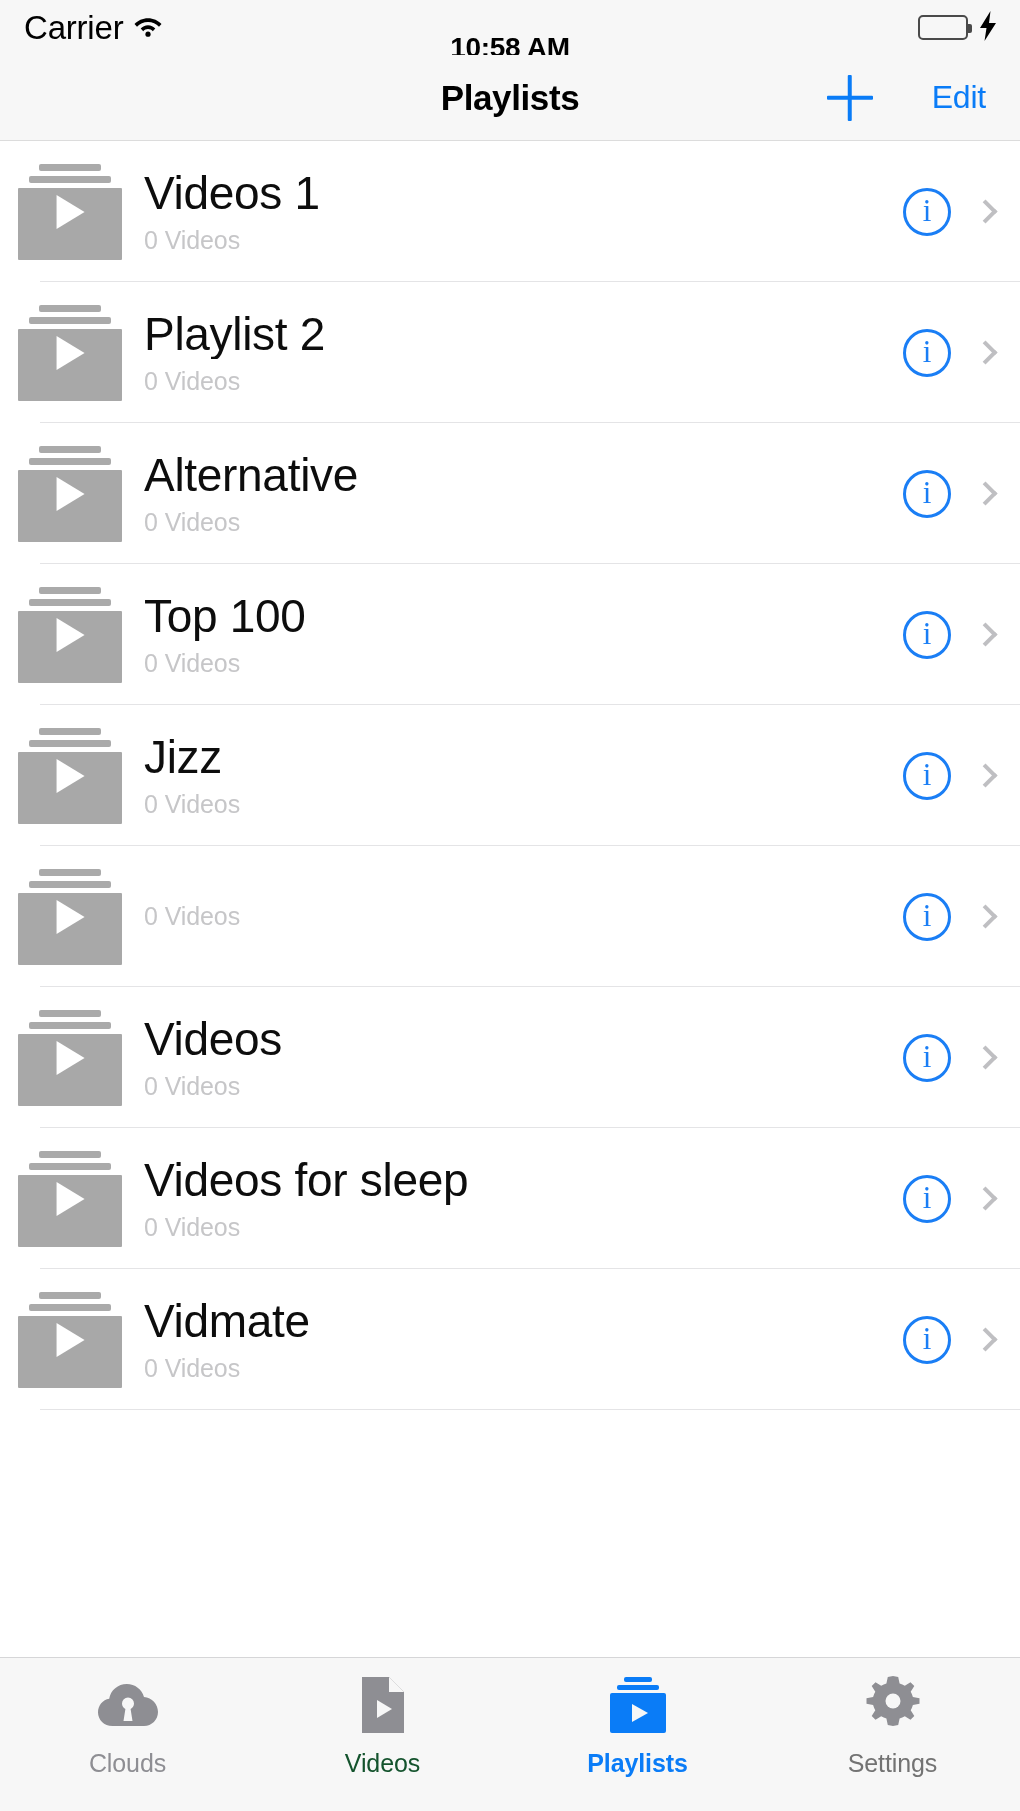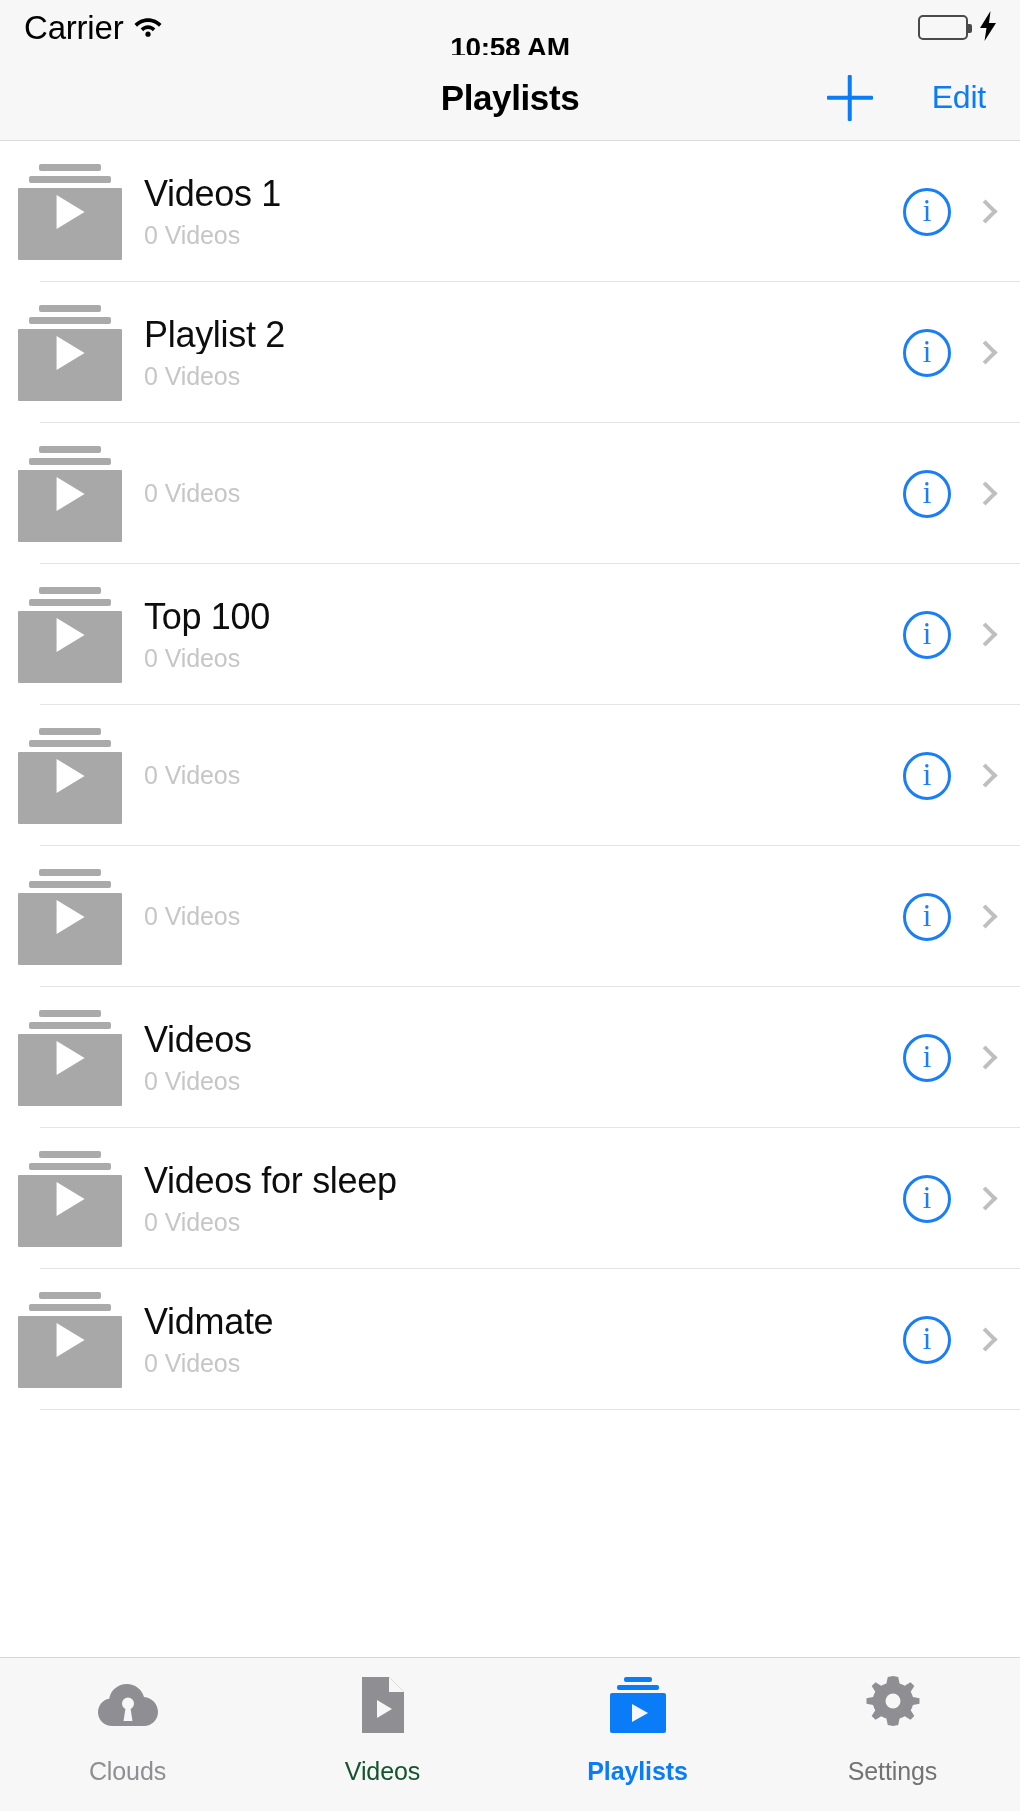--- a/index.html
+++ b/index.html
@@ -203,21 +203,21 @@
   }
   .row-text {
     flex: 1 1 auto;
     min-width: 0;
     display: flex;
     flex-direction: column;
     justify-content: center;
     gap: 9px;
   }
   .row-title {
-    font-size: 36px;
+    font-size: 46px;
     color: #0d0d0d;
     letter-spacing: -0.3px;
     line-height: 1.06;
     white-space: nowrap;
     overflow: hidden;
     text-overflow: ellipsis;
   }
   .row-sub {
     font-size: 25px;
     color: #c6c6c8;
@@ -268,21 +268,21 @@
     display: flex;
     box-sizing: border-box;
     padding-top: 14px;
   }
   .tab {
     flex: 1 1 0;
     display: flex;
     flex-direction: column;
     align-items: center;
     justify-content: flex-start;
-    gap: 21px;
+    gap: 13px;
     cursor: pointer;
   }
   .tab-icon {
     height: 66px;
     display: flex;
     align-items: center;
     justify-content: center;
   }
   .tab-label {
     font-size: 25px;
@@ -365,20 +365,21 @@
   </div>
 
   <div class="row">
     <div class="thumb">
       <span class="bar1"></span>
       <span class="bar2"></span>
       <span class="body"></span>
       <span class="play"></span>
     </div>
     <div class="row-text">
+      <div class="row-title">Alternative</div>
       <div class="row-sub">0 Videos</div>
     </div>
     <div class="row-accessory">
       <div class="info-btn">
           <span>i</span>
         </div>
       <div class="chevron"></div>
     </div>
   </div>
 
@@ -402,20 +403,21 @@
   </div>
 
   <div class="row">
     <div class="thumb">
       <span class="bar1"></span>
       <span class="bar2"></span>
       <span class="body"></span>
       <span class="play"></span>
     </div>
     <div class="row-text">
+      <div class="row-title">Jizz</div>
       <div class="row-sub">0 Videos</div>
     </div>
     <div class="row-accessory">
       <div class="info-btn">
           <span>i</span>
         </div>
       <div class="chevron"></div>
     </div>
   </div>
 

